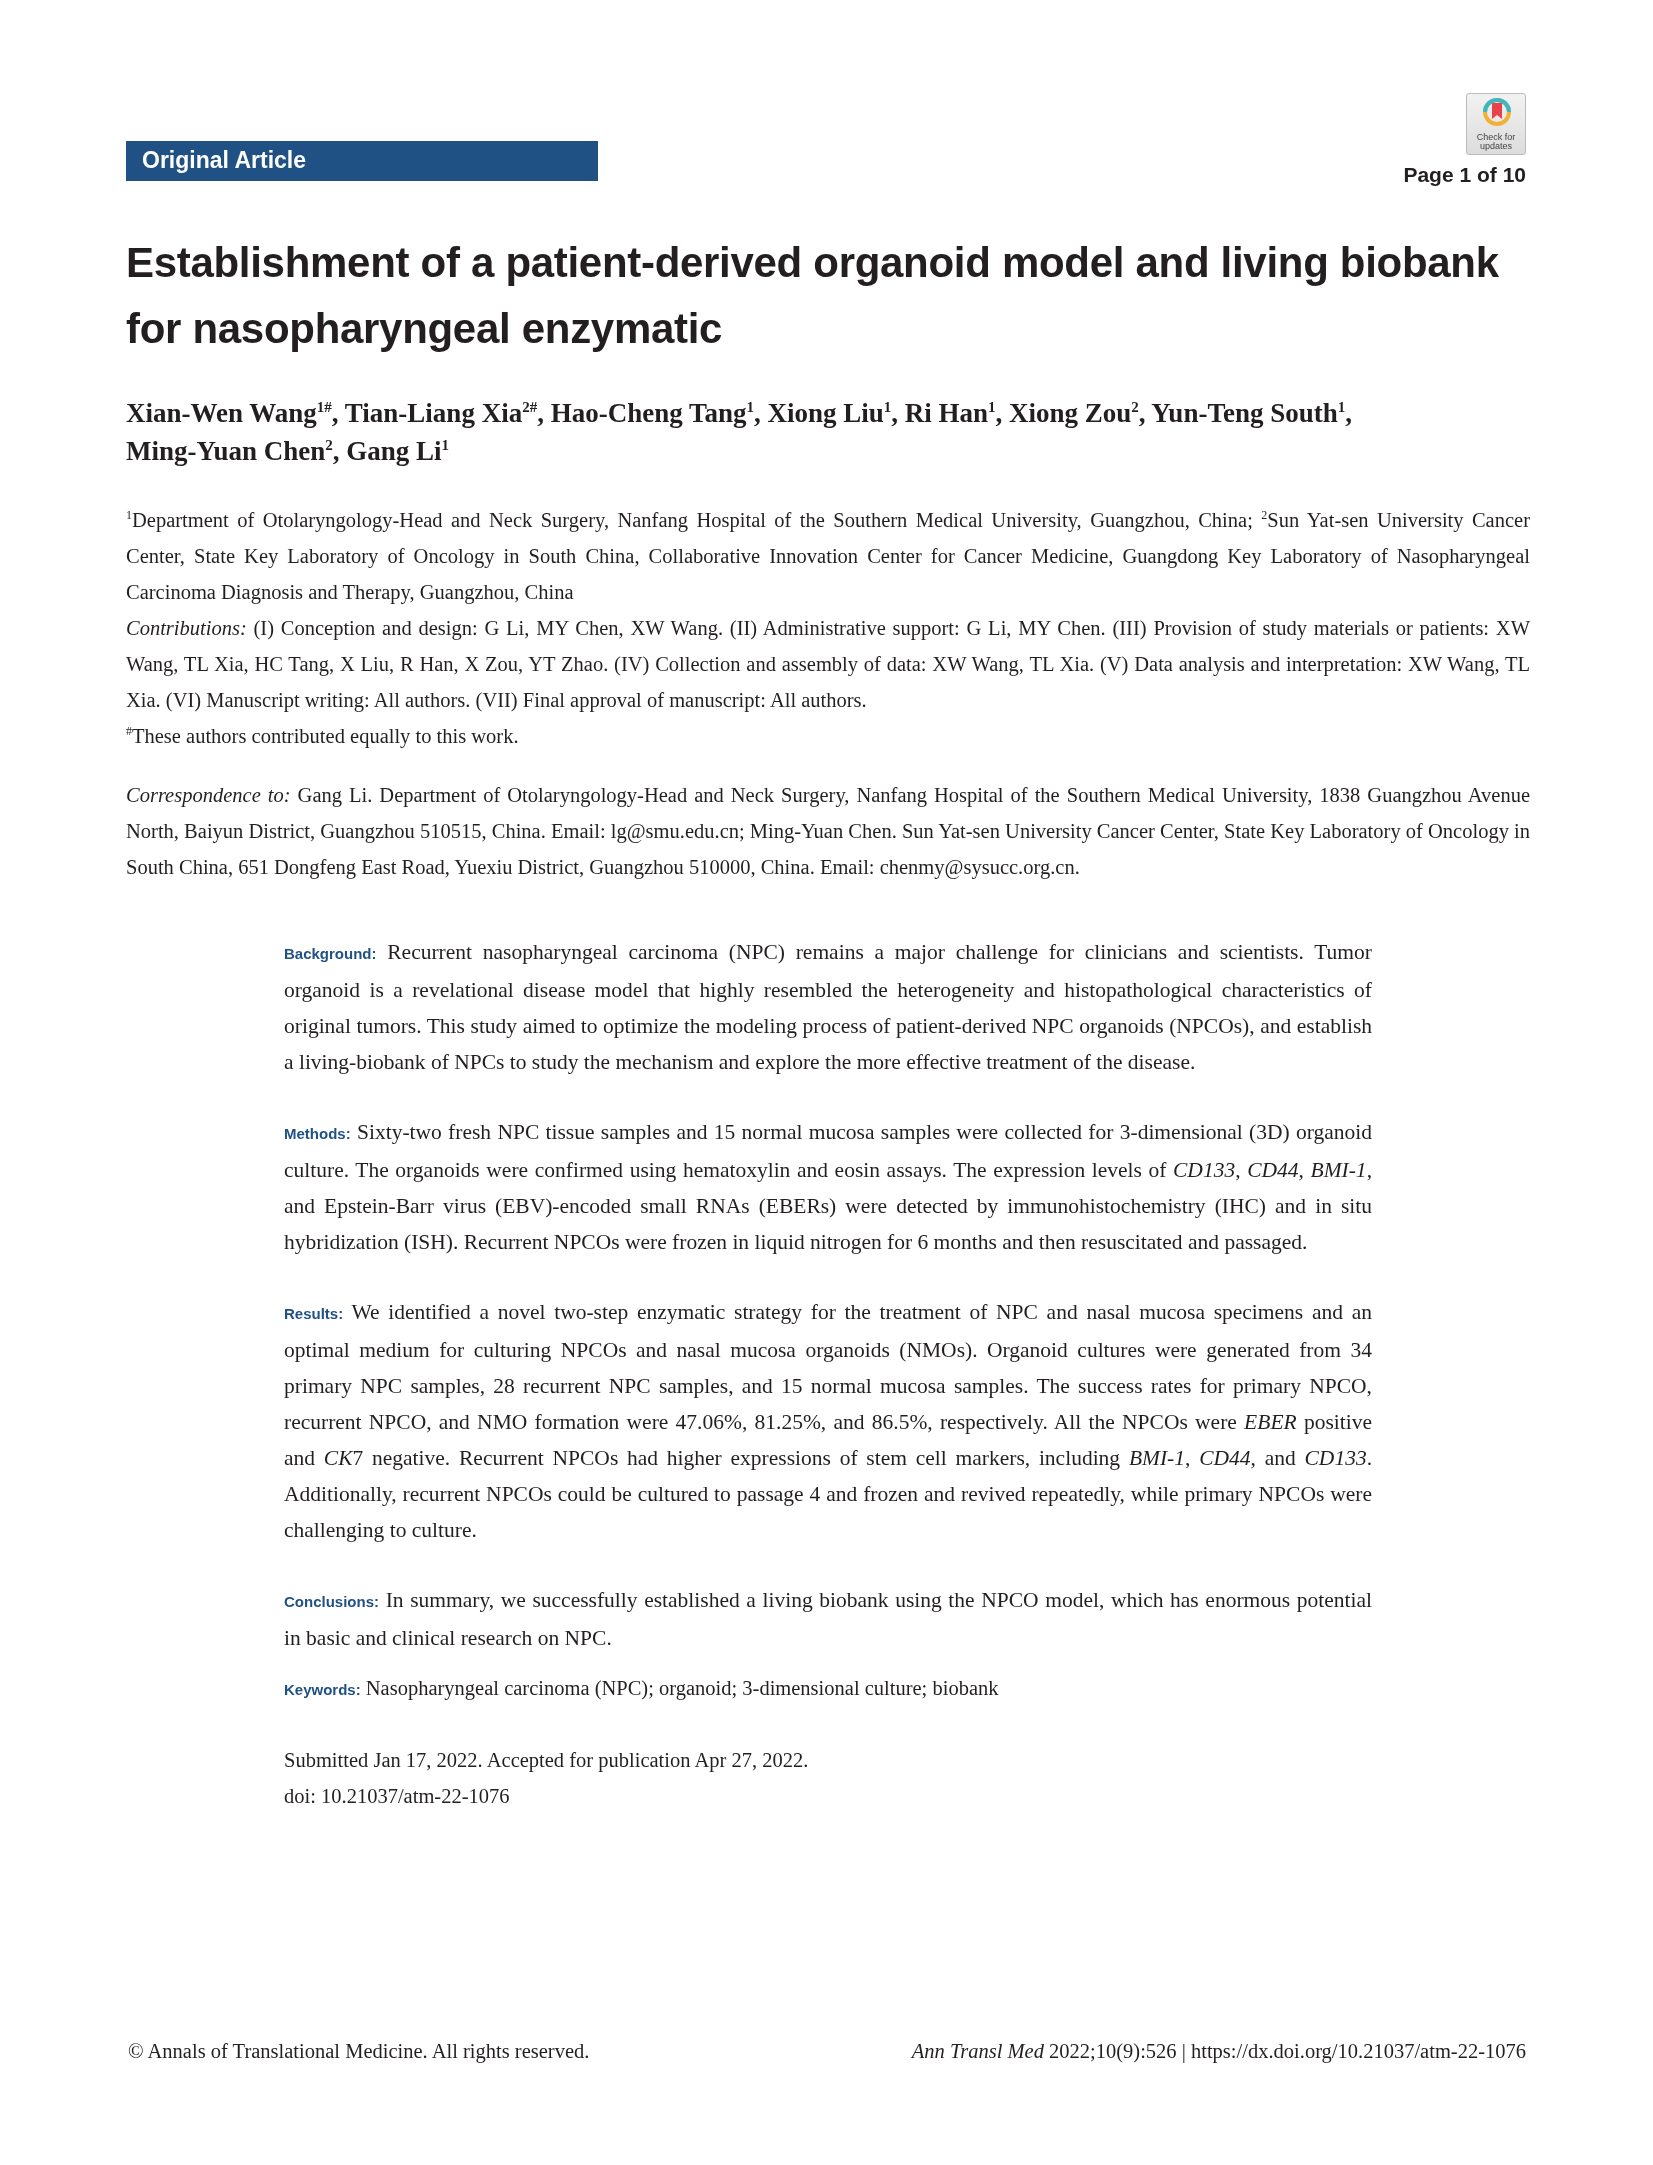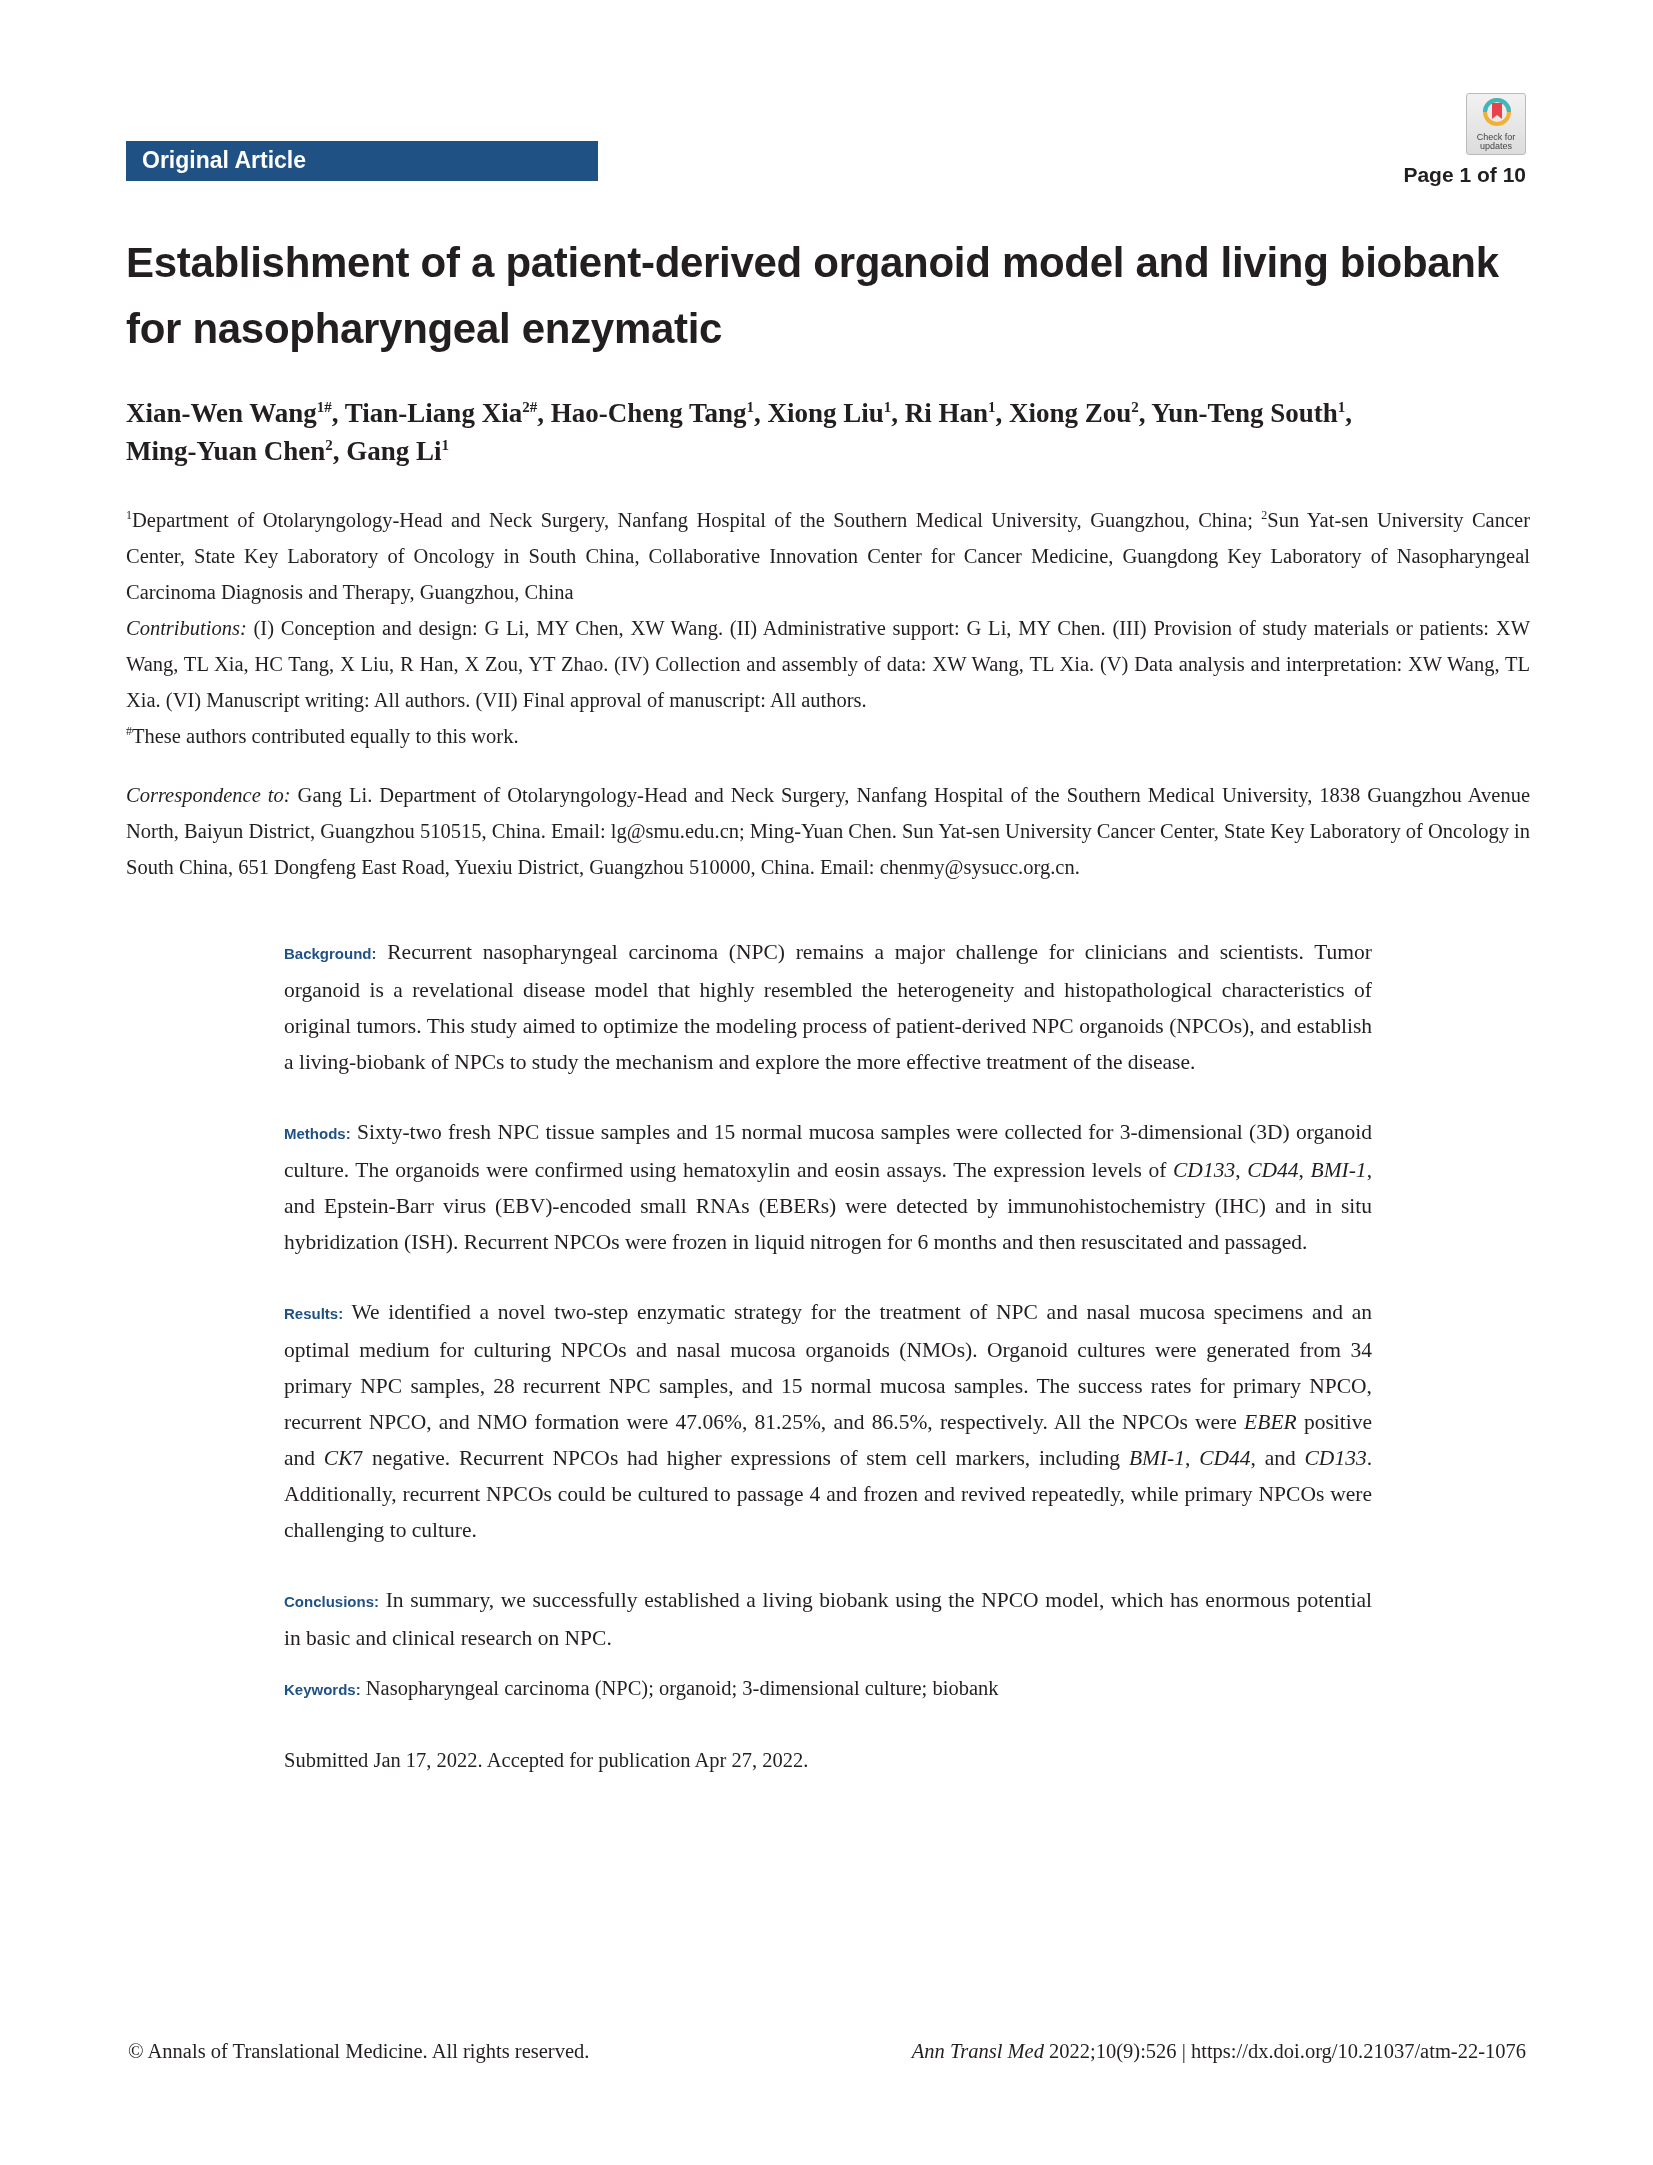--- a/index.html
+++ b/index.html
@@ -103,18 +103,19 @@
 <div class="abstract serif concl">
   <span class="head">Conclusions:</span><span> In summary, we successfully established a living biobank using the NPCO model, which has enormous potential in basic and clinical research on NPC.</span>
 </div>
 
 <div class="abstract serif keywords">
   <span class="head">Keywords:</span><span> Nasopharyngeal carcinoma (NPC); organoid; 3-dimensional culture; biobank</span>
 </div>
 
 <div class="pubinfo serif">
   <div>Submitted Jan 17, 2022. Accepted for publication Apr 27, 2022.</div>
+  <div>doi: 10.21037/atm-22-1076</div>
 </div>
 
 <div class="footer footer-left serif">© Annals of Translational Medicine. All rights reserved.</div>
 <div class="footer footer-right serif">
   <i>Ann Transl Med</i><span> 2022;10(9):526 | https://dx.doi.org/10.21037/atm-22-1076</span>
 </div>
 
 </body></html>

